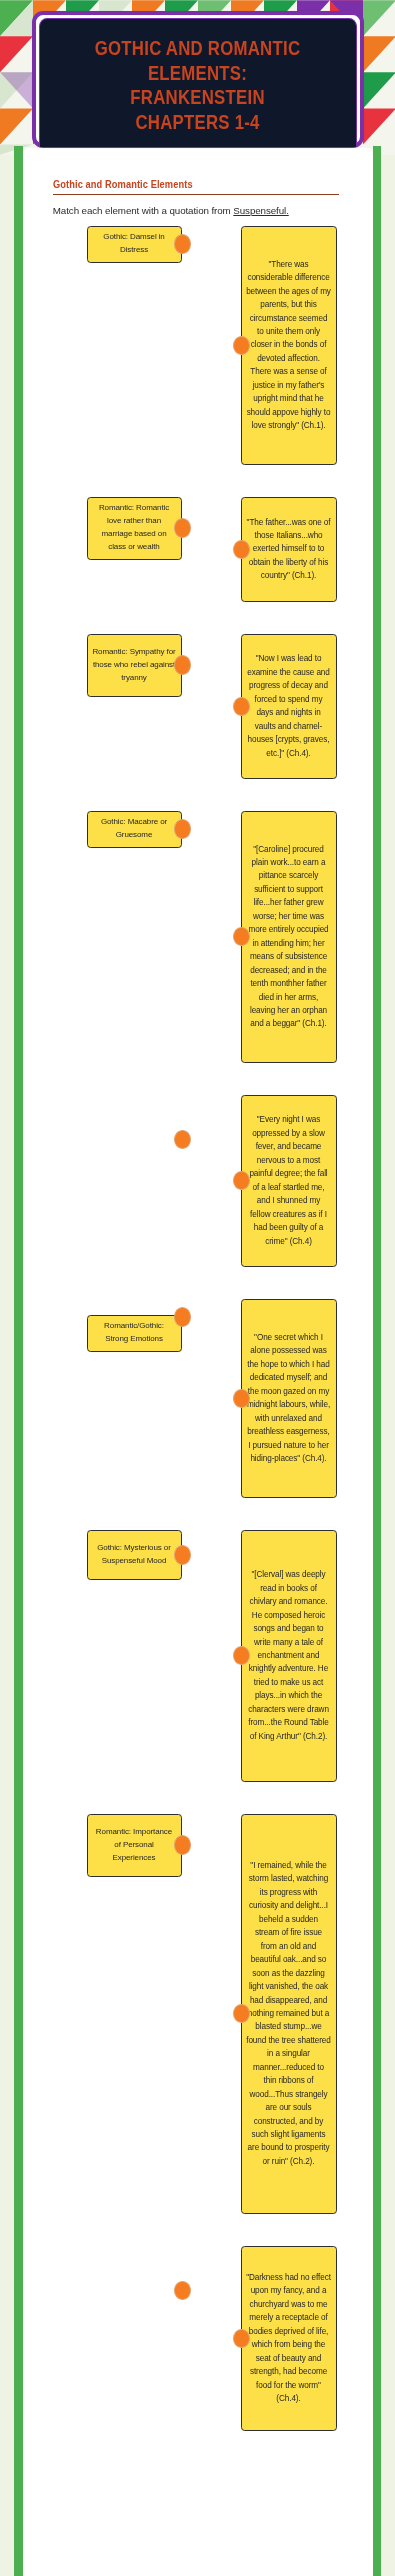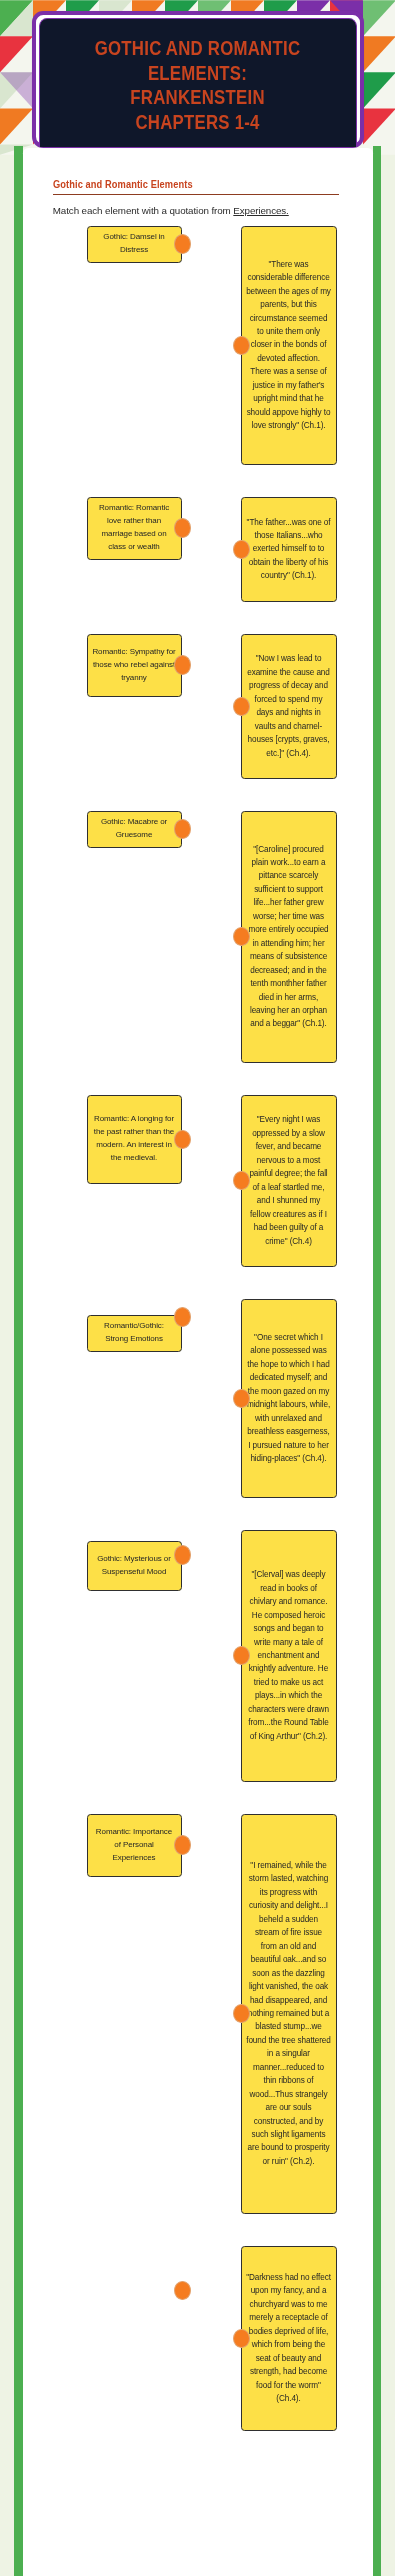--- a/index.html
+++ b/index.html
@@ -239,21 +239,21 @@
 ELEMENTS: FRANKENSTEIN
 CHAPTERS 1-4</div>
     </div>
   </div>
 
   <div class="sheet">
 
     <h2 class="section-title">Gothic and Romantic Elements</h2>
     <div class="section-rule"></div>
 
-    <p class="instructions"><span>Match each element with a quotation from </span><u>Experiences.</u></p>
+    <p class="instructions"><span>Match each element with a quotation from </span><u>Suspenseful.</u></p>
 
     <div class="match-list" id="match-list">
         <div class="pair" style="position: relative; height: 271px;">
           <div class="box term" style="top: 0px; height: 37px;">Gothic: Damsel in Distress</div>
           <div class="dot term-dot" style="top: 8.8px;"></div>
           <div class="box quote" style="top: 0px; height: 239px;">"There was considerable difference between the ages of my parents, but this circumstance seemed to unite them only closer in the bonds of devoted affection. There was a sense of justice in my father's upright mind that he should appove highly to love strongly" (Ch.1).</div>
           <div class="dot quote-dot" style="top: 110px;"></div>
         </div>
         <div class="pair" style="position: relative; height: 137px;">
           <div class="box term" style="top: 0px; height: 63px;">Romantic: Romantic love rather than marriage based on class or wealth</div>
@@ -267,33 +267,32 @@
           <div class="box quote" style="top: 0px; height: 145px;">"Now I was lead to examine the cause and progress of decay and forced to spend my days and nights in vaults and charnel-houses [crypts, graves, etc.]" (Ch.4).</div>
           <div class="dot quote-dot" style="top: 63px;"></div>
         </div>
         <div class="pair" style="position: relative; height: 284px;">
           <div class="box term" style="top: 0px; height: 37px;">Gothic: Macabre or Gruesome</div>
           <div class="dot term-dot" style="top: 8.8px;"></div>
           <div class="box quote" style="top: 0px; height: 252px;">"[Caroline] procured plain work...to earn a pittance scarcely sufficient to support life...her father grew worse; her time was more entirely occupied in attending him; her means of subsistence decreased; and in the tenth monthher father died in her arms, leaving her an orphan and a beggar" (Ch.1).</div>
           <div class="dot quote-dot" style="top: 116px;"></div>
         </div>
         <div class="pair" style="position: relative; height: 204px;">
-          <div class="box term" style="top: 0px; height: 89px;">Romantic: A longing for the past rather than the modern. An interest in the medieval.</div>
           <div class="dot term-dot" style="top: 35px;"></div>
           <div class="box quote" style="top: 0px; height: 172px;">"Every night I was oppressed by a slow fever, and became nervous to a most painful degree; the fall of a leaf startled me, and I shunned my fellow creatures as if I had been guilty of a crime" (Ch.4)</div>
           <div class="dot quote-dot" style="top: 76px;"></div>
         </div>
         <div class="pair" style="position: relative; height: 231px;">
           <div class="box term" style="top: 16px; height: 37px;">Romantic/Gothic: Strong Emotions</div>
           <div class="dot term-dot" style="top: 8.8px;"></div>
           <div class="box quote" style="top: 0px; height: 199px;">"One secret which I alone possessed was the hope to which I had dedicated myself; and the moon gazed on my midnight labours, while, with unrelaxed and breathless easgerness, I pursued nature to her hiding-places" (Ch.4).</div>
           <div class="dot quote-dot" style="top: 90px;"></div>
         </div>
         <div class="pair" style="position: relative; height: 284px;">
-          <div class="box term" style="top: 0px; height: 50px; margin-top: 11px;">Gothic: Mysterious or Suspenseful Mood</div>
+          <div class="box term" style="top: 0px; height: 50px;">Gothic: Mysterious or Suspenseful Mood</div>
           <div class="dot term-dot" style="top: 15.5px;"></div>
           <div class="box quote" style="top: 0px; height: 252px;">"[Clerval] was deeply read in books of chivlary and romance. He composed heroic songs and began to write many a tale of enchantment and knightly adventure. He tried to make us act plays...in which the characters were drawn from...the Round Table of King Arthur" (Ch.2).</div>
           <div class="dot quote-dot" style="top: 116px;"></div>
         </div>
         <div class="pair" style="position: relative; height: 432px;">
           <div class="box term" style="top: 0px; height: 63px;">Romantic: Importance of Personal Experiences</div>
           <div class="dot term-dot" style="top: 21.6px;"></div>
           <div class="box quote" style="top: 0px; height: 400px;">"I remained, while the storm lasted, watching its progress with curiosity and delight...I beheld a sudden stream of fire issue from an old and beautiful oak...and so soon as the dazzling light vanished, the oak had disappeared, and nothing remained but a blasted stump...we found the tree shattered in a singular manner...reduced to thin ribbons of wood...Thus strangely are our souls constructed, and by such slight ligaments are bound to prosperity or ruin" (Ch.2).</div>
           <div class="dot quote-dot" style="top: 190px;"></div>
         </div>

